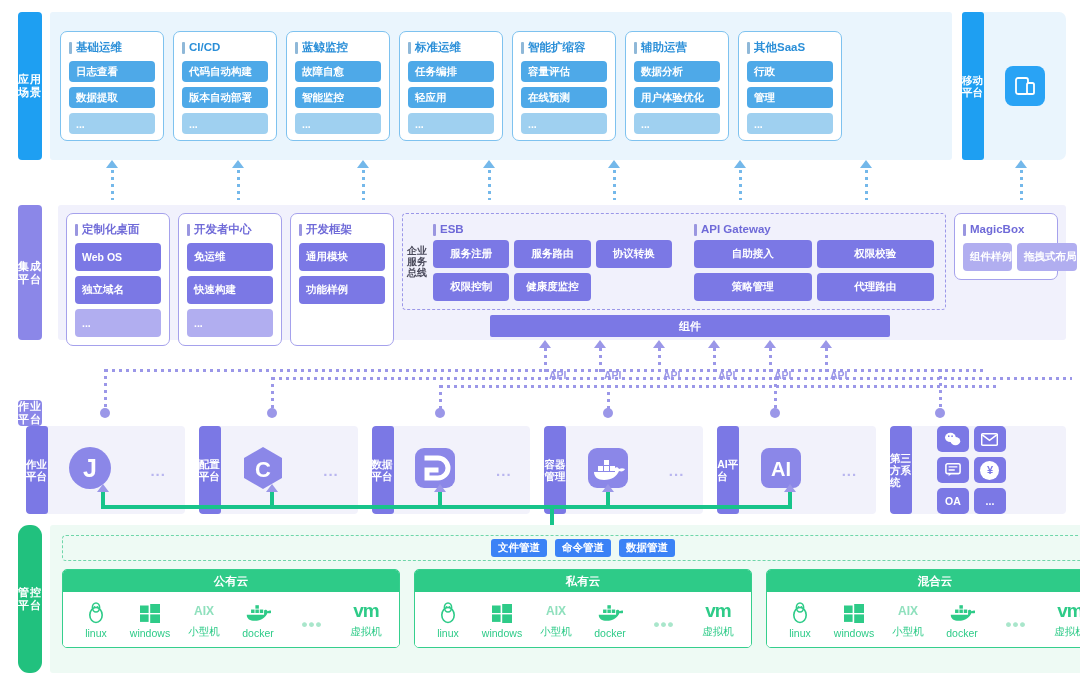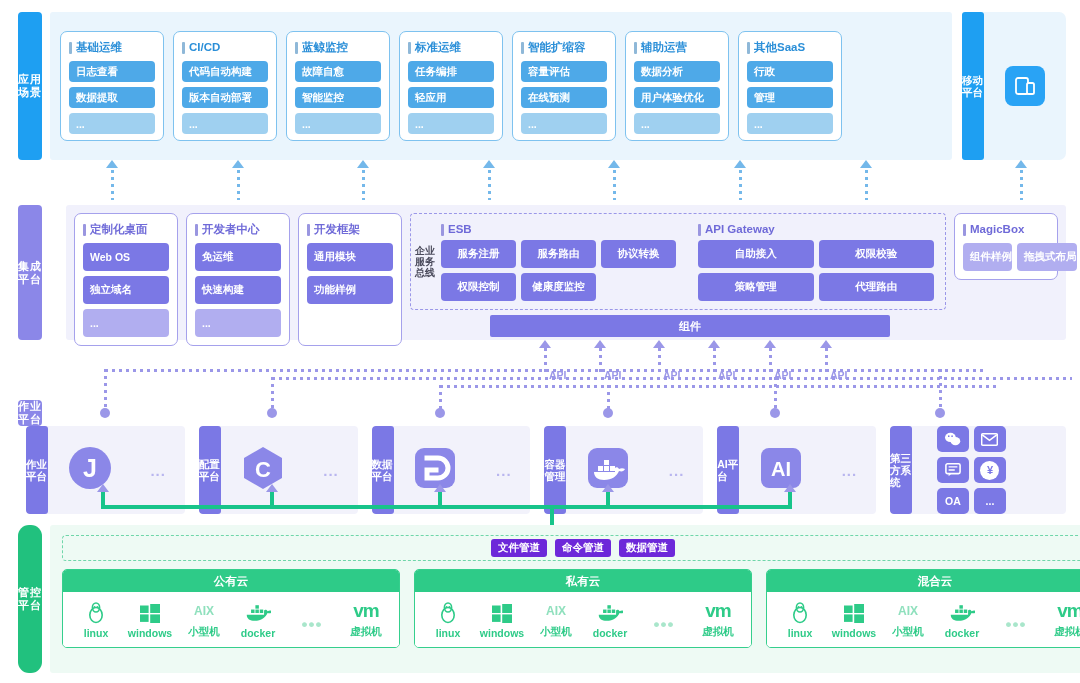--- a/index.html
+++ b/index.html
@@ -54,21 +54,21 @@
   .mobile-icon-box { flex:1; display:flex; align-items:center; justify-content:center; }
   .icon-sq {
     width:40px; height:40px; border-radius:8px; background:#29a3f5;
     display:flex; align-items:center; justify-content:center;
   }
 
   
   #layer-int { left:18px; top:205px; width:1048px; height:135px; }
   .sl-purple { background:#8b87e8; }
   .int-bg {
-    flex:1; background:#f1f1fc; border-radius:3px; margin-left:24px;
+    flex:1; background:#f1f1fc; border-radius:3px; margin-left:16px;
     display:flex; align-items:flex-start; padding:8px 8px; gap:8px;
   }
   .int-card {
     background:#fff; border:1.4px solid #a5a1ec; border-radius:7px;
     width:104px; padding:8px; display:flex; flex-direction:column; gap:5px;
   }
   .card-title-p { color:#6f6ad8; }
   .card-title-p:before { background:#9a96e0; }
   .pill-purple {
     background:#7b78e5; color:#fff; font-size:10.5px; font-weight:700;
@@ -129,37 +129,37 @@
   .sl-green { background:#21c17e;border-radius:11px; }
   .ctl-bg {
     flex:1; background:#eefaf4; border-radius:3px; margin-left:8px;
     padding:10px 12px; position:relative;
   }
   .pipe-box {
     border:1.2px dashed #6fd6a9; border-radius:4px; height:26px;
     display:flex; align-items:center; justify-content:center; gap:8px; margin-bottom:8px;
   }
   .pipe-badge {
-    background:#6d28d9; color:#fff; font-size:10.5px; font-weight:700;
+    background:#3b82f6; color:#fff; font-size:10.5px; font-weight:700;
     border-radius:3px; padding:2px 7px;
   }
   .clouds { display:flex; gap:14px; }
   .cloud {
     flex:1; border:1.3px solid #35cf8d; border-radius:5px; overflow:hidden; background:#fff;
   }
   .cloud-head {
     background:#2ecb88; color:#fff; font-size:11.5px; font-weight:700; height:22px;
     display:flex; align-items:center; justify-content:center;
   }
   .cloud-row {
     display:flex; align-items:flex-end; justify-content:space-around;
     padding:8px 6px 8px 6px; background:#fff;
   }
   .os { display:flex; flex-direction:column; align-items:center; gap:3px; width:54px; }
-  .os-label { font-size:10.5px; font-weight:700; color:#2ecb88; white-space:nowrap; }
+  .os-label { font-size:10.5px; font-weight:400; color:#2ecb88; white-space:nowrap; }
   .os-gly { height:22px; display:flex; align-items:center; justify-content:center;
             color:#2ecb88; font-size:14px; font-weight:700; }
 
   
   .conn { position:absolute; }
   .vdots { width:3px; background-image:linear-gradient(#74b8ea 50%, transparent 0);
            background-size:3px 7px; }
   .vdots-p { width:3px; background-image:linear-gradient(#9b97e8 50%, transparent 0);
              background-size:3px 7px; }
   .hdots-p { height:3px; background-image:linear-gradient(to right,#9b97e8 50%, transparent 0);

